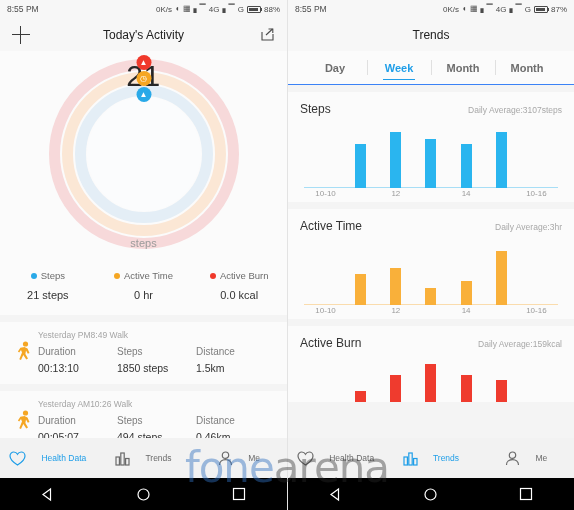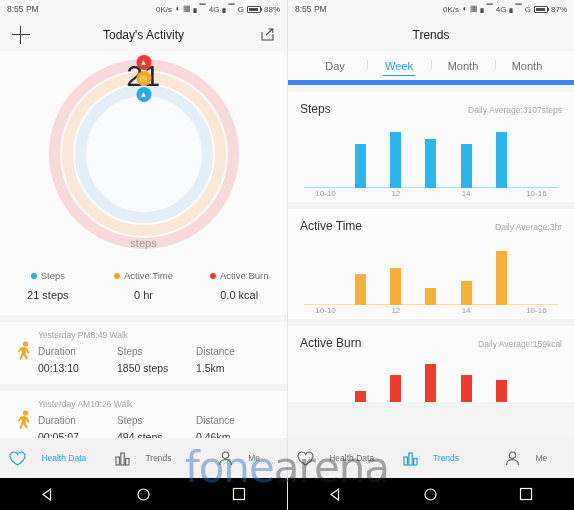--- a/index.html
+++ b/index.html
@@ -69,21 +69,21 @@
   .act-item { background:#fbfbfb; padding:8px 12px 10px; display:flex; margin-bottom:7px; }
   .act-ico { width:26px; flex:none; display:flex; align-items:center; justify-content:center; color:#f5a623; }
   .act-body { flex:1; }
   .act-when { font-size:8.5px; color:#a5a5a5; margin-bottom:6px; }
   .act-cols { display:flex; }
   .act-col { flex:1; }
   .act-lab { font-size:10px; color:#7d7d7d; }
   .act-val { font-size:10.5px; color:#333; margin-top:5px; }
 
   
-  .tabs { background:#fbfbfb; height:34px; display:flex; align-items:stretch; justify-content:center; gap:0; border-bottom:5px solid #3b82f6; }
+  .tabs { background:#fbfbfb; height:34px; display:flex; align-items:stretch; justify-content:center; gap:0; border-bottom:1px solid #3b82f6;font-weight:bold; }
   .tab { flex:0 0 64px; display:flex; align-items:center; justify-content:center; font-size:11px; color:#6d6d6d; position:relative; }
   .tab + .tab::before { content:""; position:absolute; left:0; top:9px; bottom:9px; width:1px; background:#e0e0e0; }
   .tab.active { color:#1f9ee8; }
   .tab.active::after { content:""; position:absolute; left:16px; right:16px; bottom:4px; height:1.5px; background:#1f9ee8; }
 
   .card { background:#fbfbfb; margin-bottom:7px; padding:10px 12px 4px; }
   .card-head { display:flex; align-items:baseline; justify-content:space-between; }
   .card-title { font-size:12px; color:#333; }
   .card-avg { font-size:8.5px; color:#a8a8a8; }
   .plot { position:relative; height:72px; margin-top:10px; }

